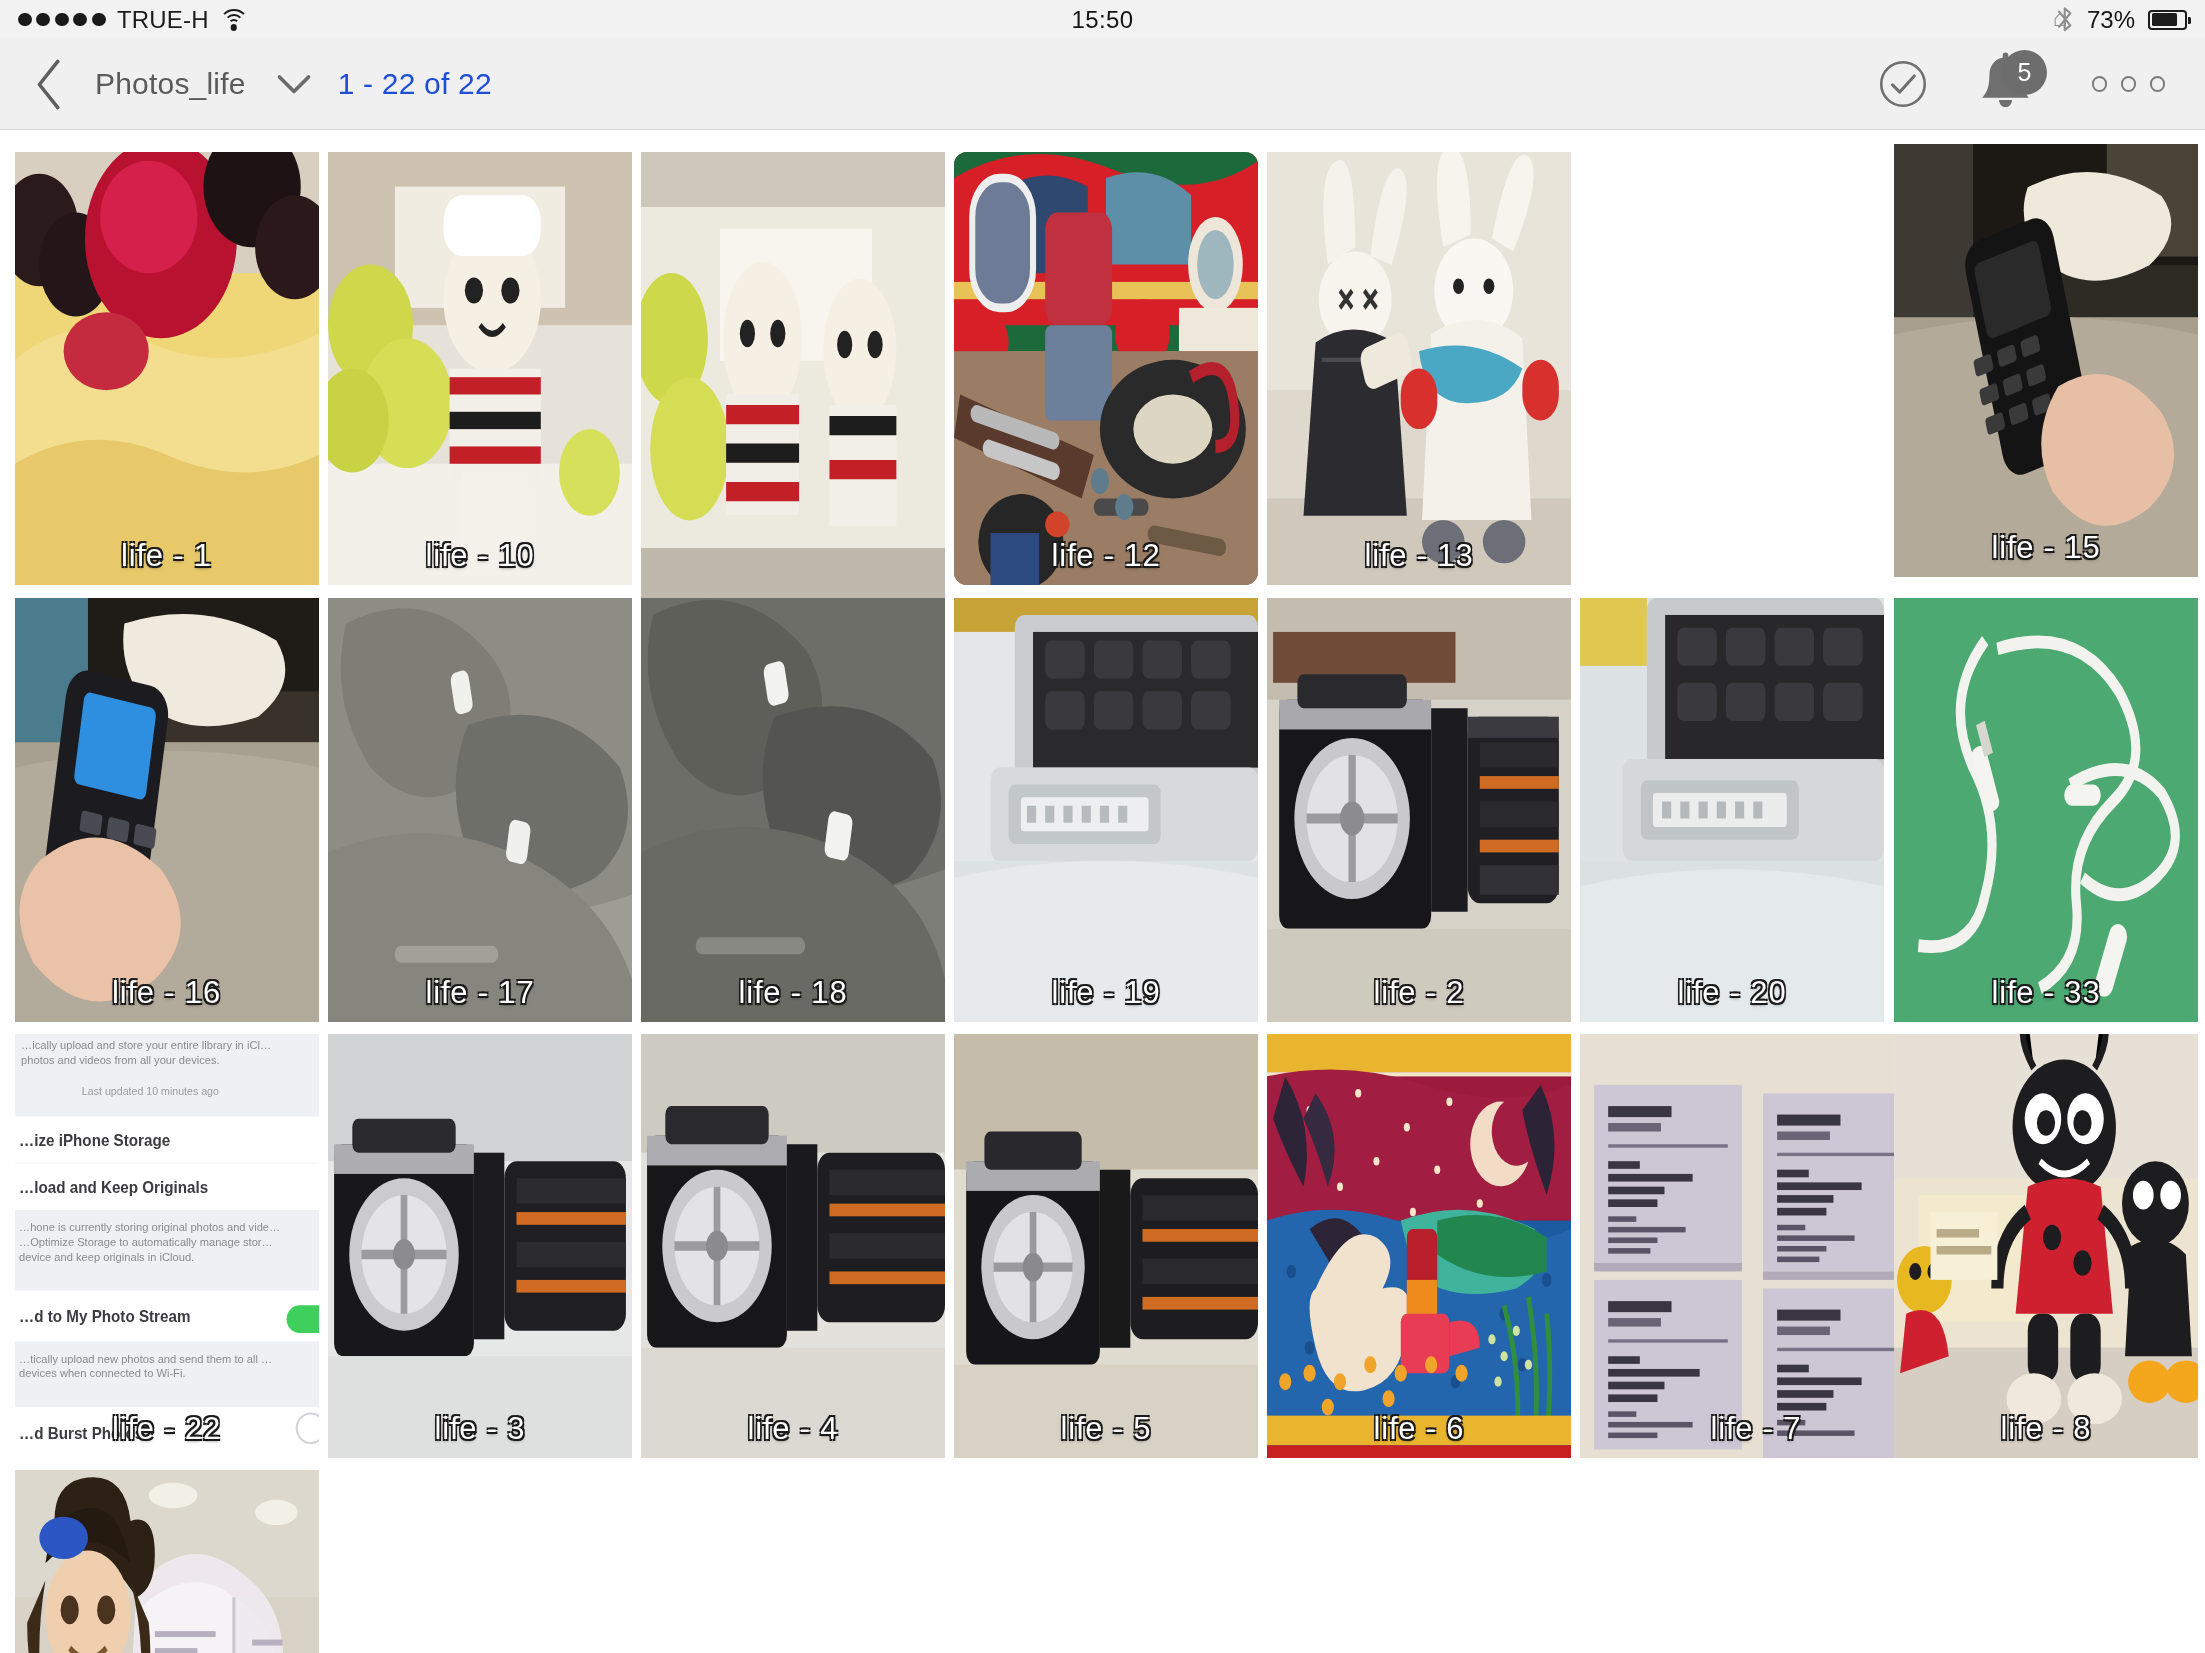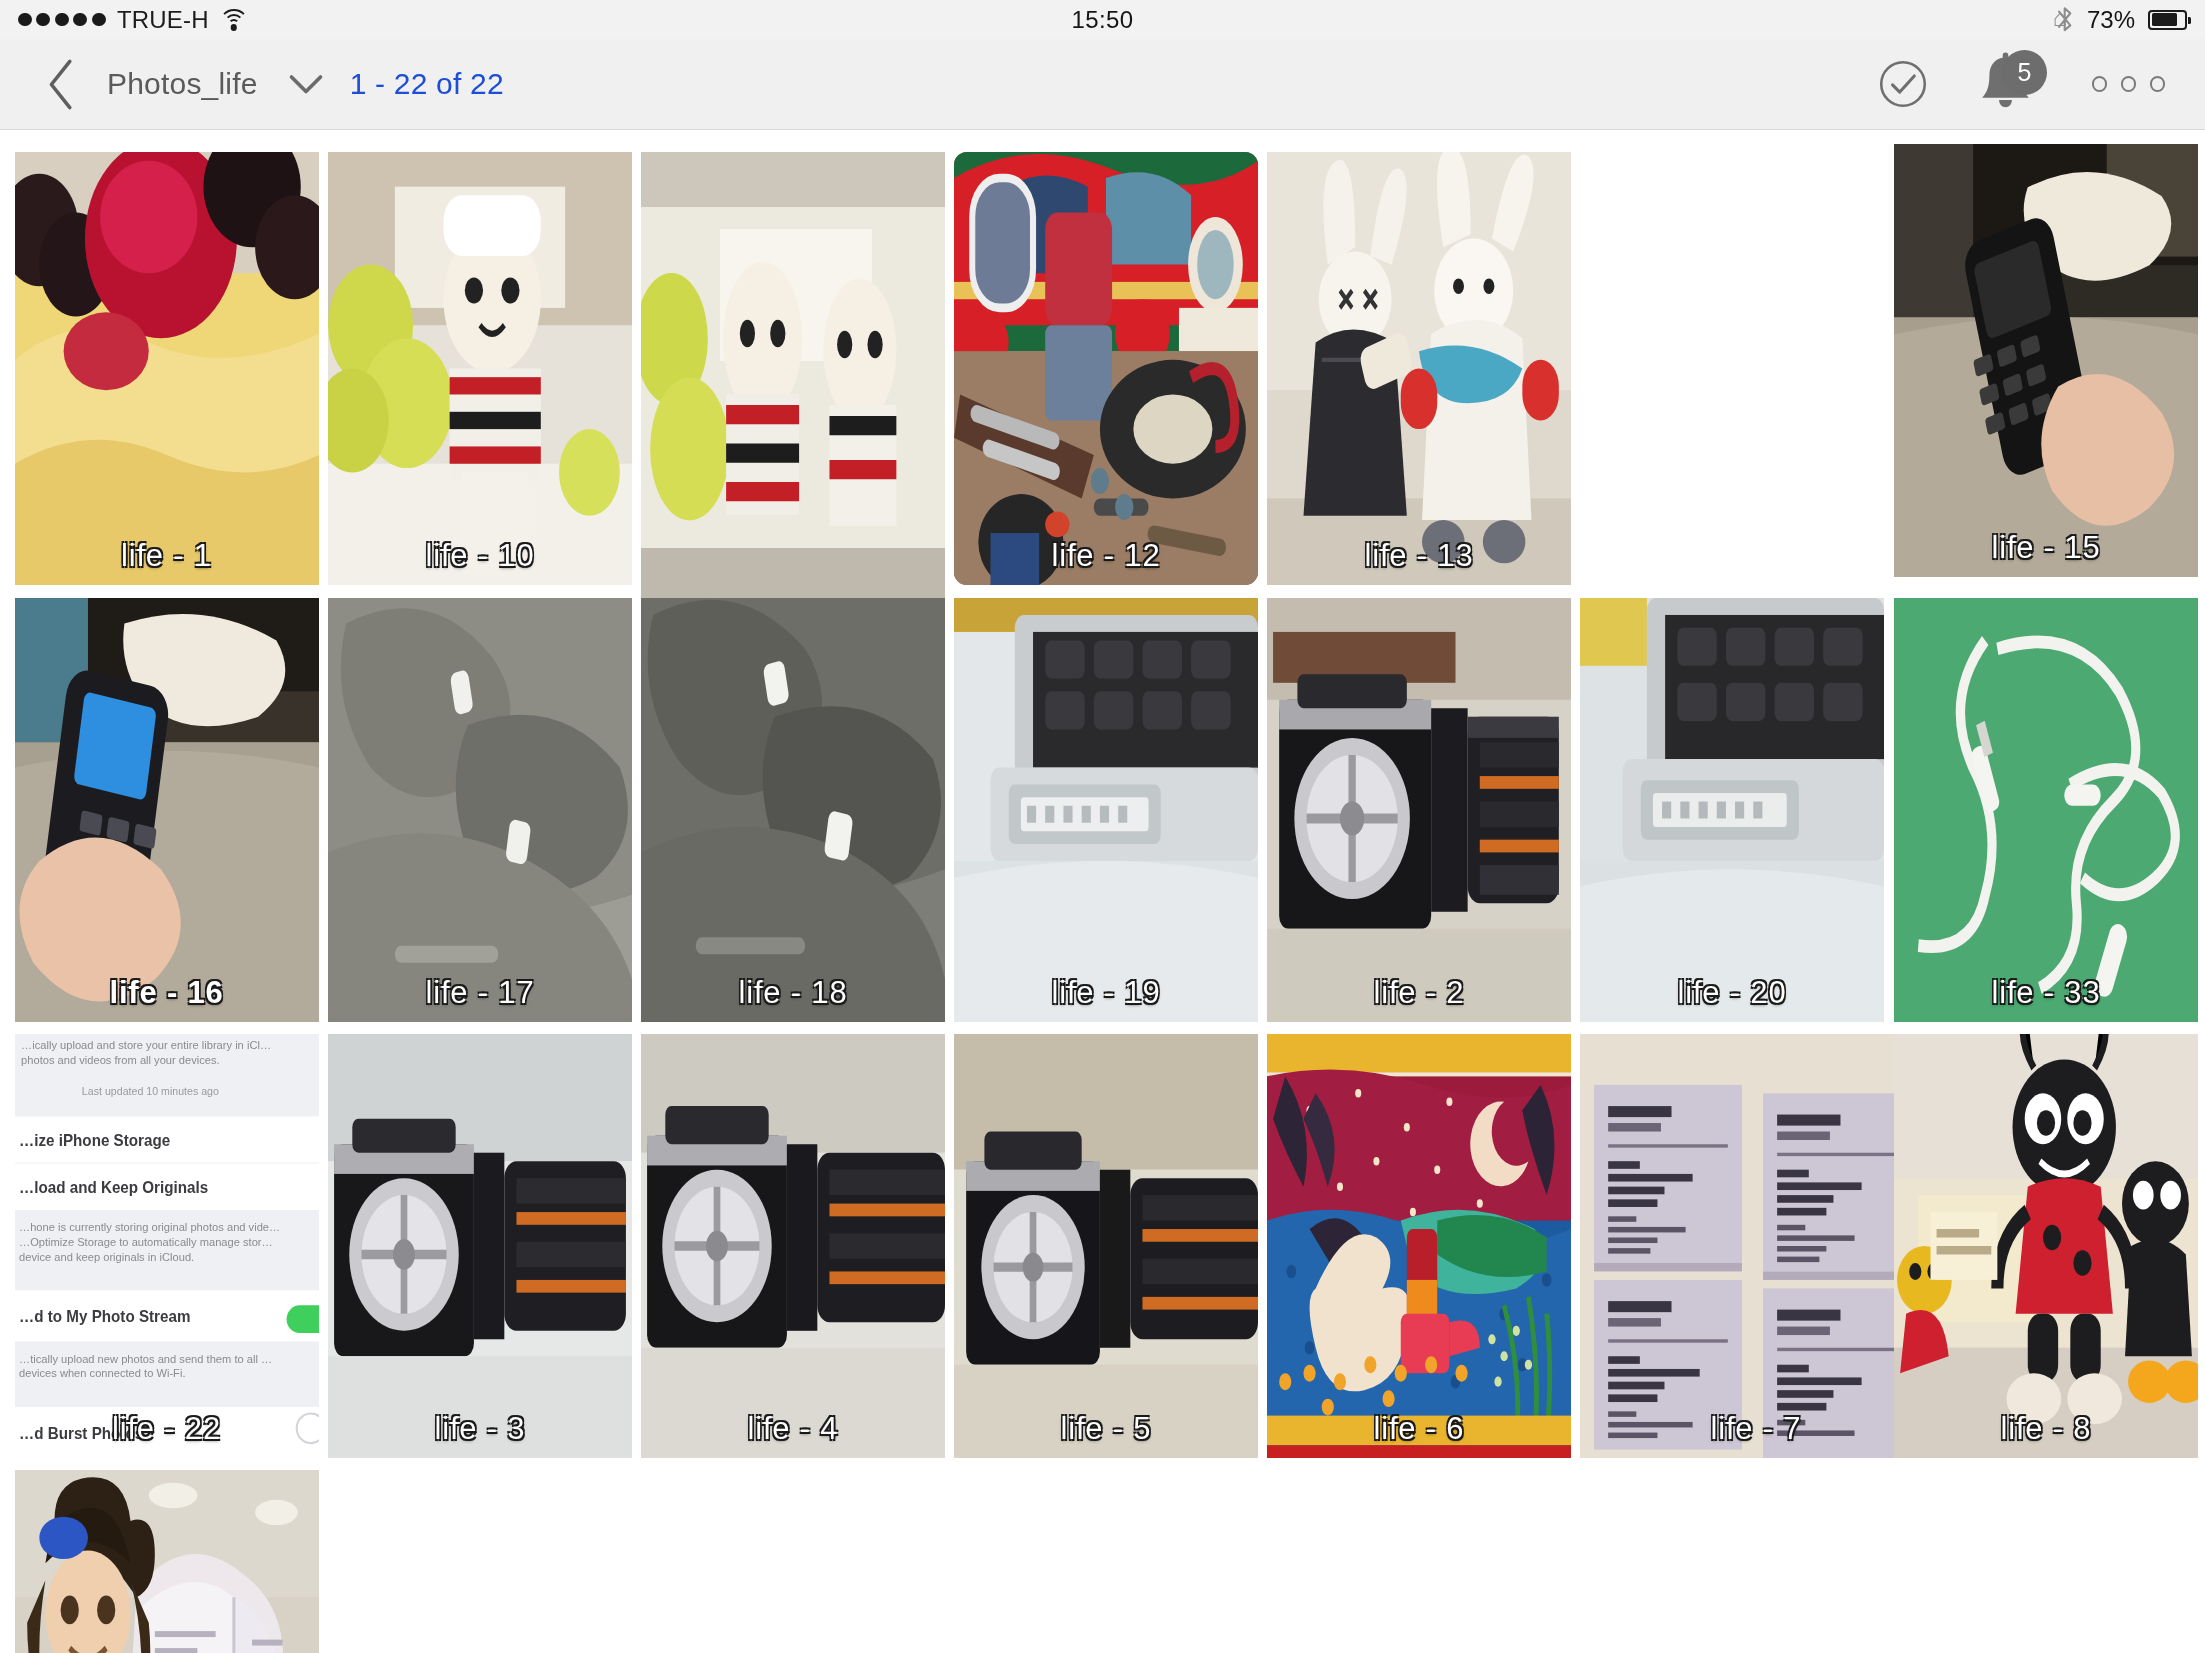--- a/index.html
+++ b/index.html
@@ -33,21 +33,21 @@
   .batt{position:relative;width:39px;height:20px;border:2.4px solid #1b1b1b;border-radius:4px;box-sizing:border-box;}
   .batt .fill{position:absolute;left:1.6px;top:1.6px;bottom:1.6px;width:72%;background:#1b1b1b;border-radius:1.6px;}
   .batt .nub{position:absolute;right:-5.7px;top:5.7px;width:3.2px;height:7.3px;background:#1b1b1b;border-radius:0 1.6px 1.6px 0;}
 
   
   #nav-bar{
     position:absolute;left:0;top:39px;width:2205px;height:91px;
     background:#f0f0f0;border-bottom:1.6px solid #d8d8d8;
     box-sizing:border-box;
   }
-  #nav-left{position:absolute;left:0;top:0;height:90px;display:flex;align-items:center;padding-left:32px;gap:0;}
+  #nav-left{position:absolute;left:0;top:0;height:90px;display:flex;align-items:center;padding-left:20px;gap:0;}
   #back-button{width:57px;height:57px;display:flex;align-items:center;justify-content:center;cursor:pointer;}
   #back-button svg{display:block;}
   #album-title{font-size:30px;color:#5a5a5a;margin-left:18px;letter-spacing:0.2px;}
   #album-dropdown{width:61px;height:57px;display:flex;align-items:center;justify-content:center;margin-left:18px;cursor:pointer;}
   #range-label{font-size:30px;color:#1d4ed8;margin-left:13px;letter-spacing:0.2px;}
   #nav-right{position:absolute;right:24px;top:0;height:90px;display:flex;align-items:center;gap:0;}
   #select-button{width:89px;height:81px;display:flex;align-items:center;justify-content:center;cursor:pointer;}
   #notifications-button{position:relative;width:129px;height:81px;display:flex;align-items:center;justify-content:center;cursor:pointer;}
   #notif-badge{
     position:absolute;top:6.5px;right:29px;min-width:45px;height:45px;border-radius:22.6px;
@@ -316,21 +316,21 @@
             <rect x="42" y="57" width="6" height="4" rx="1"></rect>
       <rect x="26" y="64" width="6" height="4" rx="1"></rect>
             <rect x="34" y="64" width="6" height="4" rx="1"></rect>
             <rect x="42" y="64" width="6" height="4" rx="1"></rect>
     </g>
     <path d="M54 56 q18 -8 34 6 q10 12 -4 22 q-18 10 -32 -4 q-8 -12 2 -24Z" fill="#e7bfa5"></path>
         </svg>
       </div>
       <div class="tile-label">life - 15</div>
     </div>
-    <div class="tile" style="left: 14.5px; top: 466px; width: 304px; height: 424px; background: rgb(74, 67, 58); font-weight: bold;">
+    <div class="tile" style="left: 14.5px; top: 466px; width: 304px; height: 424px; background: rgb(74, 67, 58);">
       <div class="thumb">
         <svg viewBox="0 0 100 100" preserveAspectRatio="none">
     <rect width="100" height="100" fill="#38322a"></rect>
     <rect x="0" y="0" width="100" height="22" fill="#1f1b16"></rect>
     <rect x="0" y="0" width="24" height="34" fill="#4a7c8e"></rect>
     <path d="M36 6 Q62 0 86 10 Q94 20 80 28 Q56 34 42 24 Q34 16 36 6Z" fill="#f0eade"></path>
     <rect x="0" y="34" width="100" height="66" fill="#a79f90"></rect>
     <path d="M0 40 Q50 32 100 40 L100 100 L0 100Z" fill="#b2aa9a"></path>
     <rect x="18" y="16" width="34" height="62" rx="7" fill="#1c1c20" transform="rotate(10 18 16)"></rect>
     <rect x="23" y="22" width="24" height="22" rx="2" fill="#2e8fe0" transform="rotate(10 23 22)"></rect>

